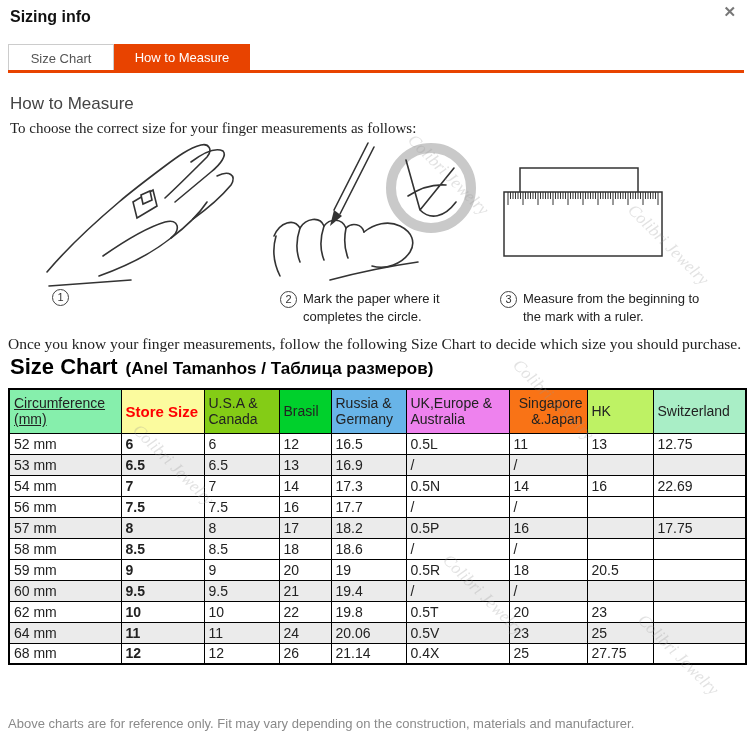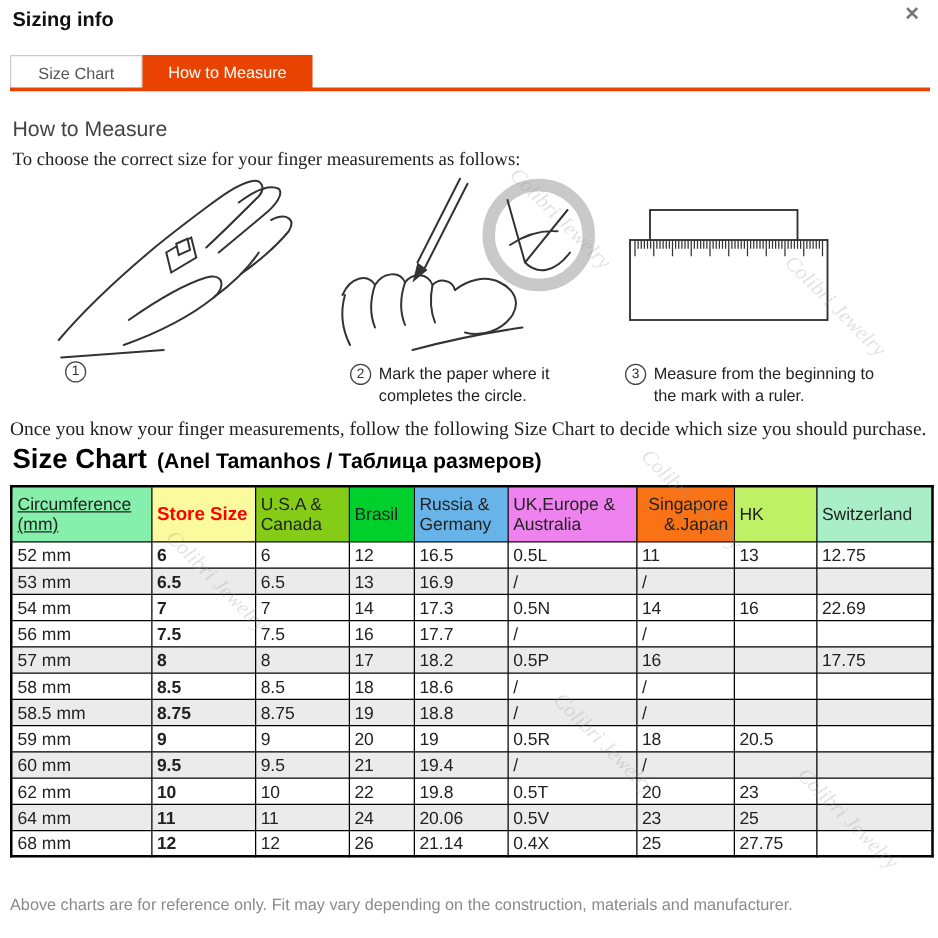--- a/index.html
+++ b/index.html
@@ -188,31 +188,20 @@
           <td>58 mm</td>
           <td class="store-size-cell">8.5</td>
           <td>8.5</td>
           <td>18</td>
           <td>18.6</td>
           <td>/</td>
           <td>/</td>
           <td></td>
           <td></td>
         </tr>
-        <tr class="alt">
-          <td>58.5  mm</td>
-          <td class="store-size-cell">8.75</td>
-          <td>8.75</td>
-          <td>19</td>
-          <td>18.8</td>
-          <td>/</td>
-          <td>/</td>
-          <td></td>
-          <td></td>
-        </tr>
         <tr>
           <td>59 mm</td>
           <td class="store-size-cell">9</td>
           <td>9</td>
           <td>20</td>
           <td>19</td>
           <td>0.5R</td>
           <td>18</td>
           <td>20.5</td>
           <td></td>

